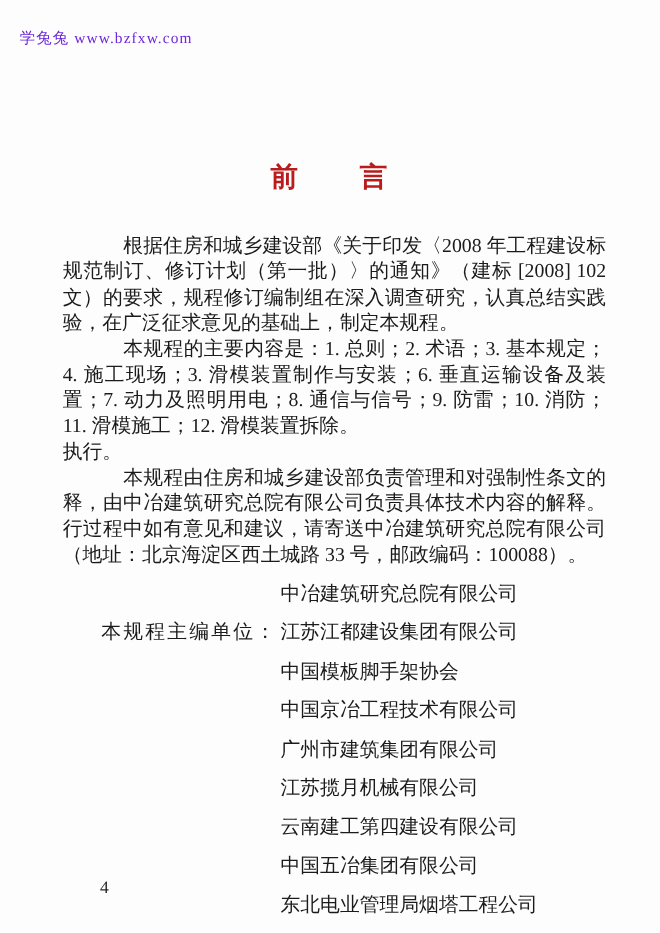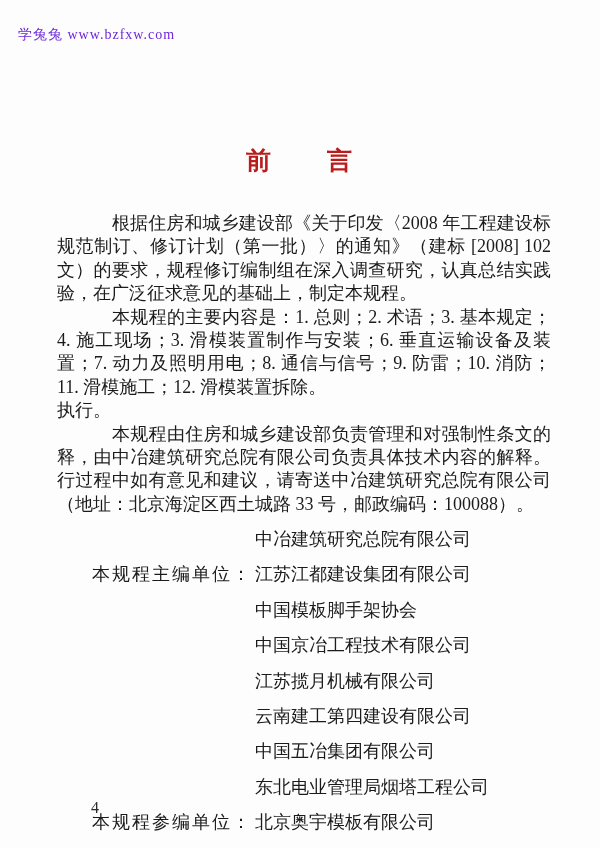--- a/index.html
+++ b/index.html
@@ -117,20 +117,21 @@
           <div class="eorg">中冶建筑研究总院有限公司</div>
           <div class="eorg">江苏江都建设集团有限公司</div>
         </div>
       </div>
 
       <div class="egroup">
         <div class="elabel">本规程参编单位：</div>
         <div class="eorgs">
           <div class="eorg">中国模板脚手架协会</div>
           <div class="eorg">中国京冶工程技术有限公司</div>
+          <div class="eorg">广州市建筑集团有限公司</div>
           <div class="eorg">江苏揽月机械有限公司</div>
           <div class="eorg">云南建工第四建设有限公司</div>
           <div class="eorg">中国五冶集团有限公司</div>
           <div class="eorg">东北电业管理局烟塔工程公司</div>
           <div class="eorg">北京奥宇模板有限公司</div>
         </div>
       </div>
 
     </div>
 

